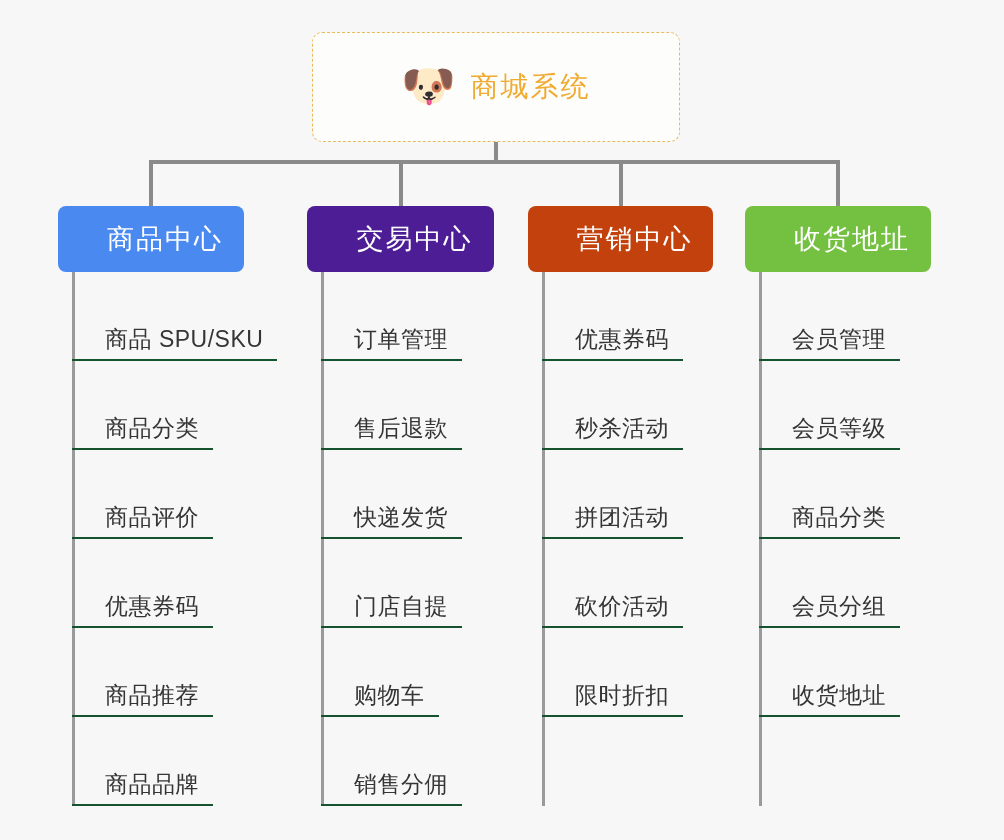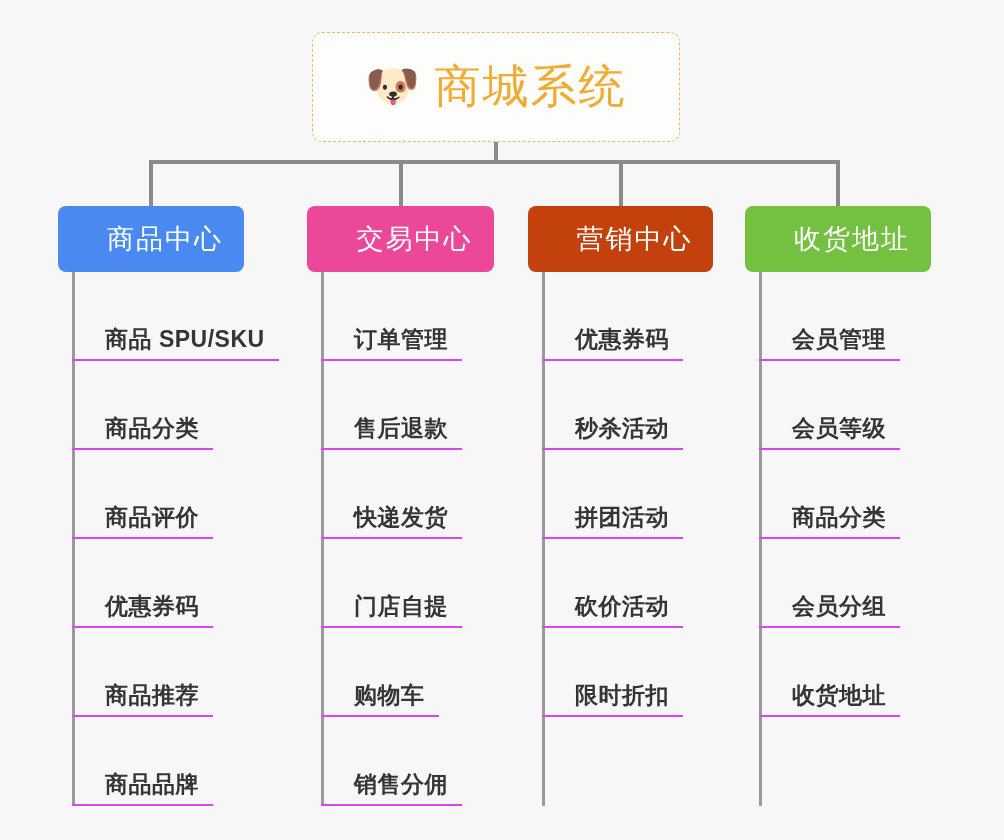--- a/index.html
+++ b/index.html
@@ -32,21 +32,21 @@
     justify-content: center;
     gap: 14px;
   }
   .root-emoji {
     font-size: 44px;
     line-height: 1;
     display: block;
     margin-top: -2px;
   }
   .root-title {
-    font-size: 46px;
+    font-size: 28px;
     color: #f0ab32;
     letter-spacing: 2px;
     white-space: nowrap;
   }
 
   
   .conn {
     position: absolute;
     background: #8a8a8a;
   }
@@ -82,23 +82,22 @@
     position: relative;
     height: 89px;
     display: flex;
     align-items: flex-end;
     padding-left: 14px;
   }
   .leaf-inner {
     position: relative;
     display: inline-block;
     padding: 0 14px 4px 33px;
-    border-bottom: 2px solid #d946ef;
+    border-bottom: 2px solid #14532d;
     white-space: nowrap;
-    font-weight: bold;
   }
   .leaf-label {
     font-size: 23px;
     color: #353535;
     letter-spacing: 0.5px;
   }
 </style>
 </head>
 <body>
 
@@ -139,21 +138,21 @@
           </div>
           <div class="leaf">
             <div class="leaf-inner"><span class="leaf-label">商品推荐</span></div>
           </div>
           <div class="leaf">
             <div class="leaf-inner"><span class="leaf-label">商品品牌</span></div>
           </div>
         </div>
       </div>
       <div class="column" style="left: 307px; width: 187px;">
-        <div class="cat-header" style="background: #ec4899;">
+        <div class="cat-header" style="background: #4c1d95;">
           <span>交易中心</span>
         </div>
         <div class="leaf-list">
           <div class="spine" style="height: 534px;"></div>
           <div class="leaf">
             <div class="leaf-inner"><span class="leaf-label">订单管理</span></div>
           </div>
           <div class="leaf">
             <div class="leaf-inner"><span class="leaf-label">售后退款</span></div>
           </div>

